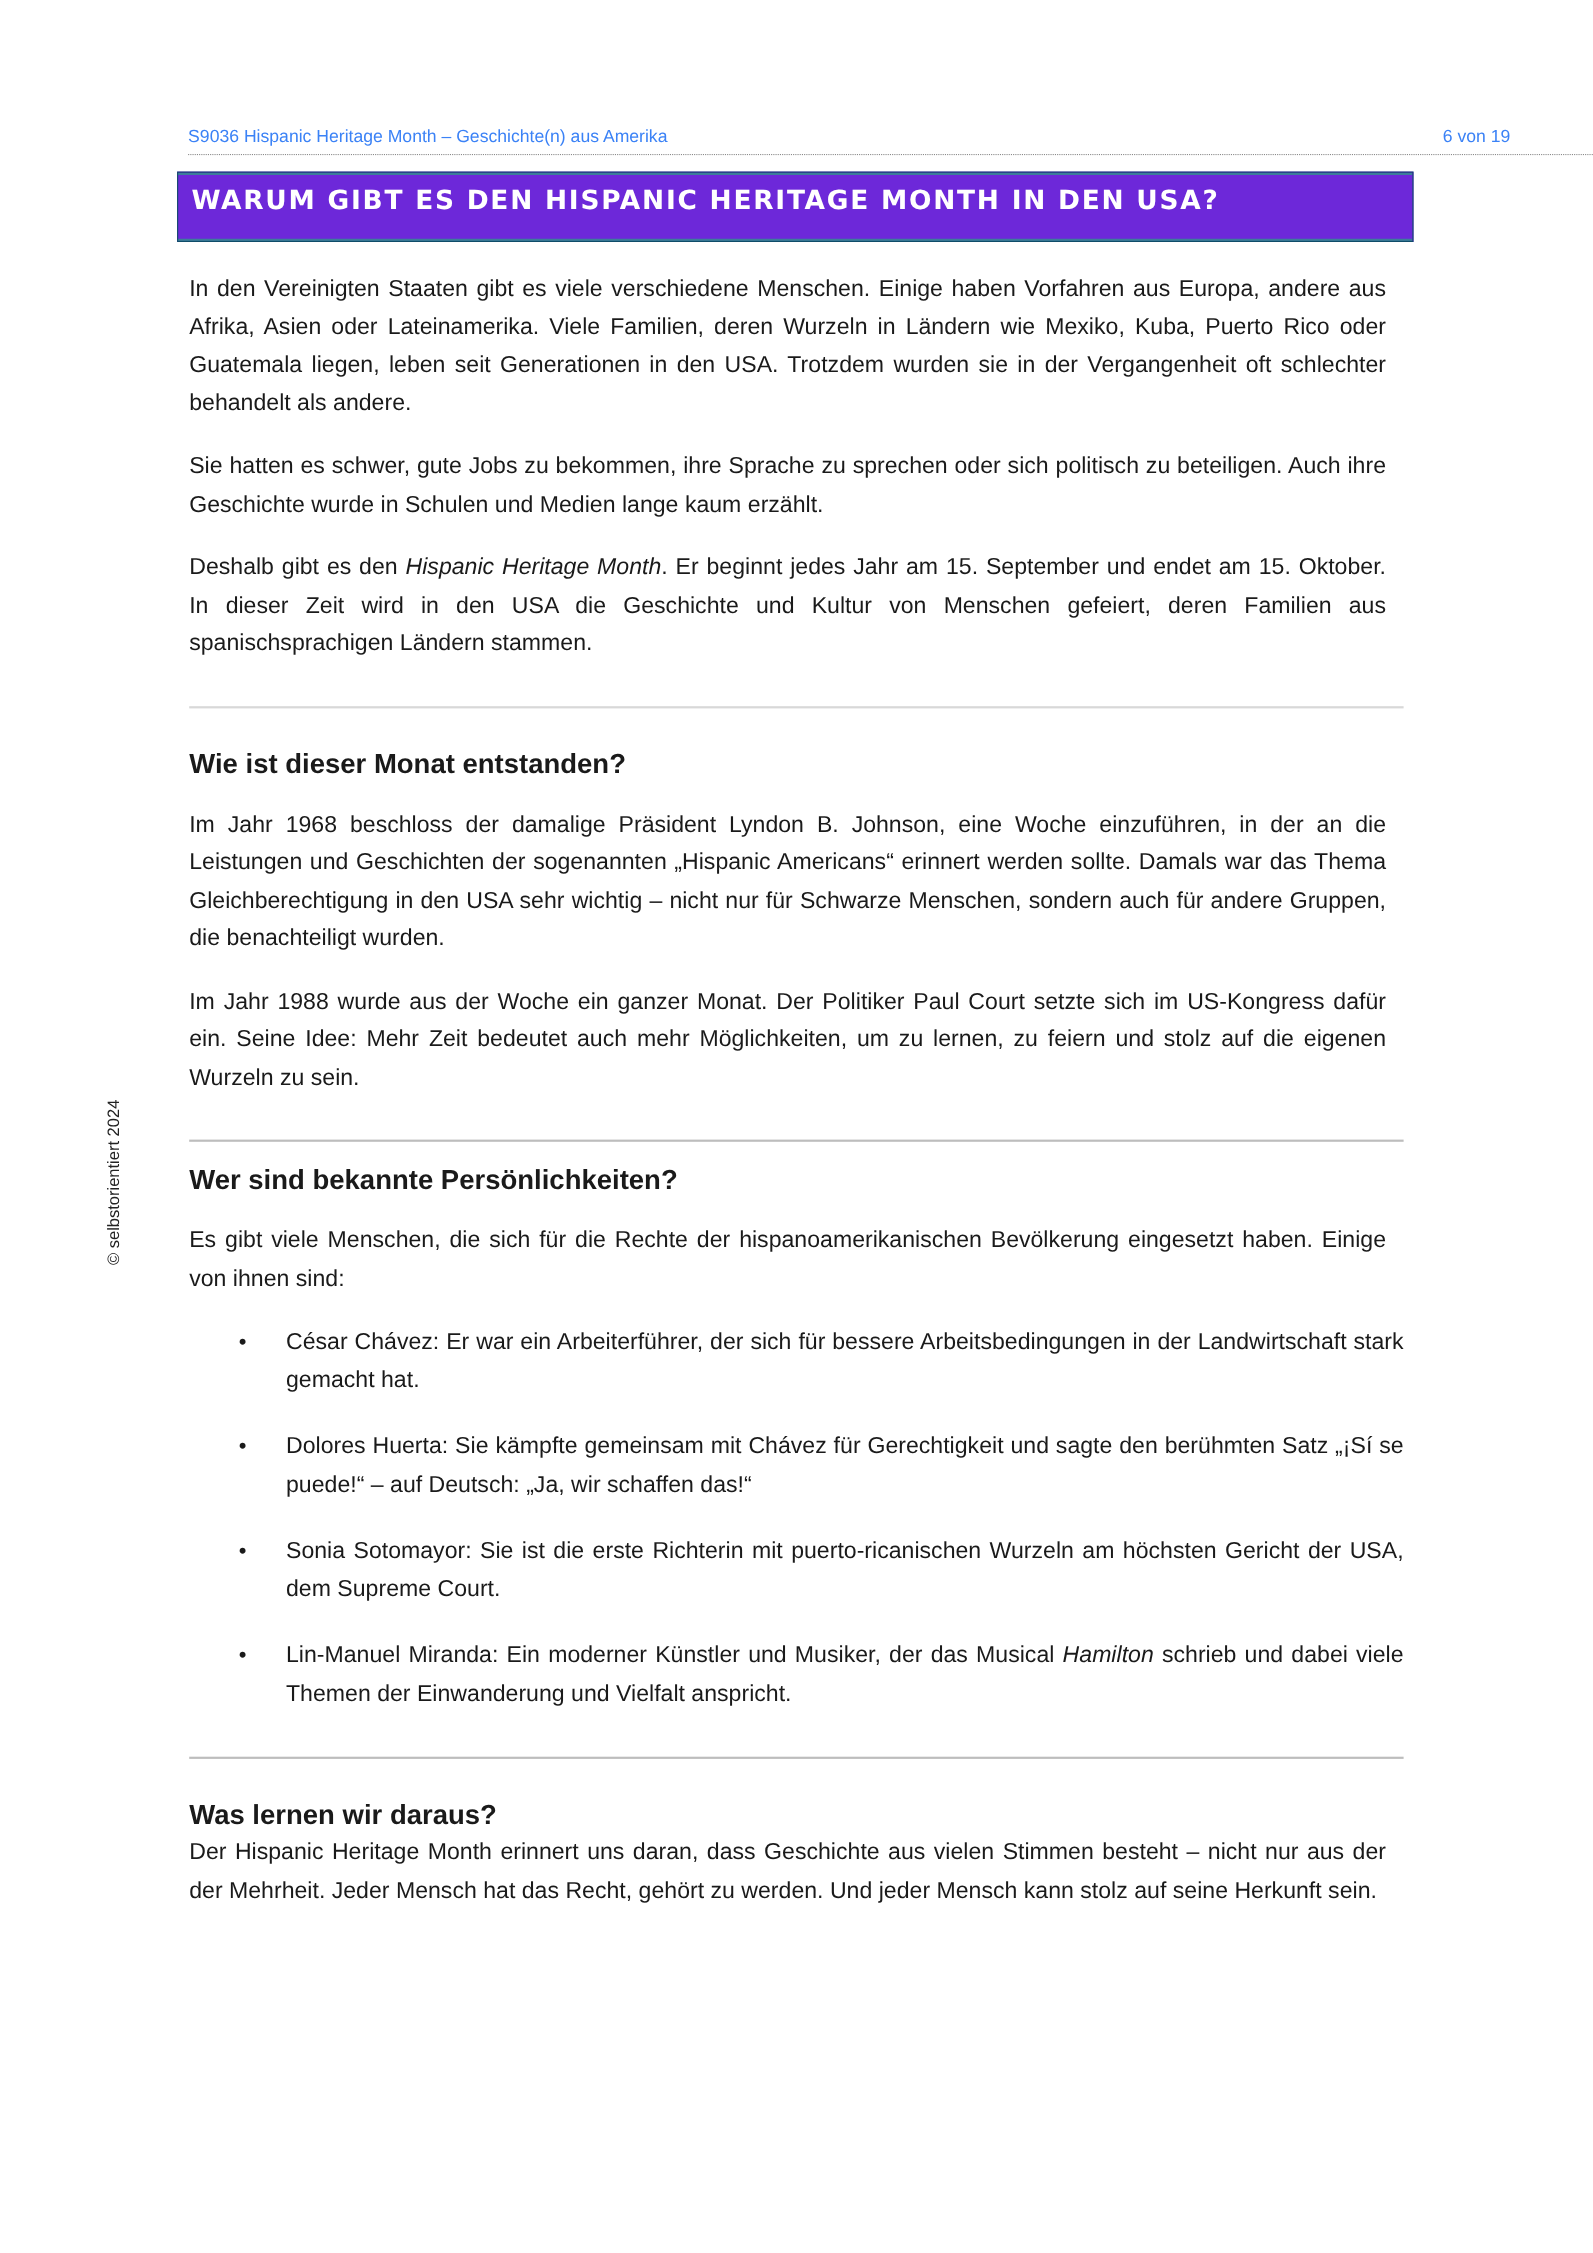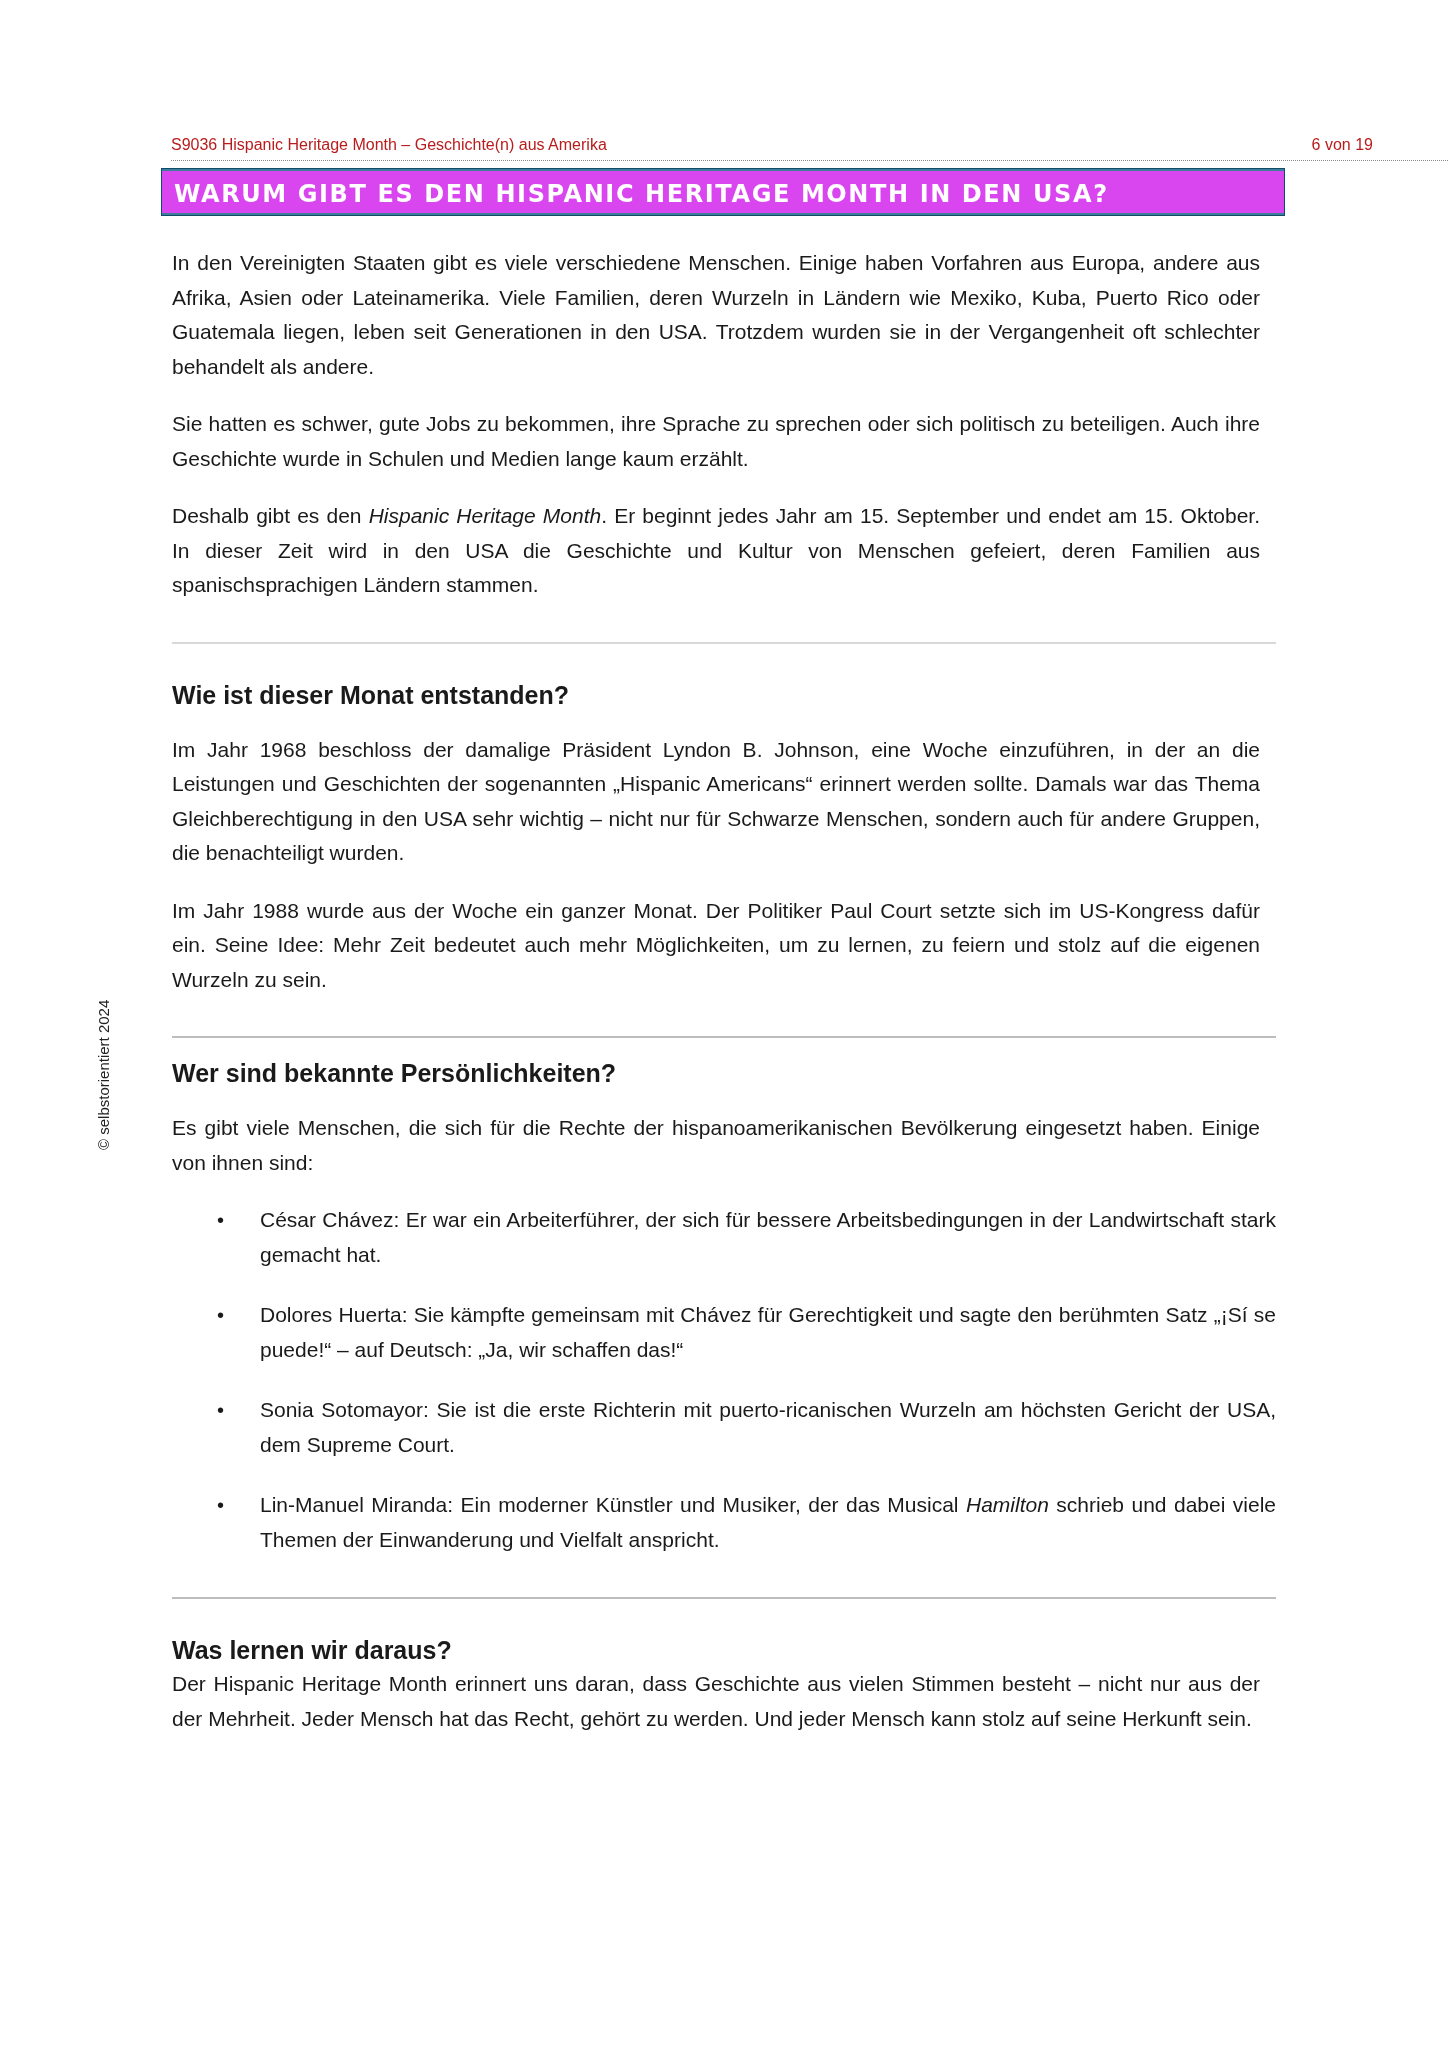--- a/index.html
+++ b/index.html
@@ -3,27 +3,27 @@
   <meta charset="utf-8">
   <style>
     html, body { margin: 0; padding: 0; background: #ffffff; }
     body {
       width: 1448px; height: 2048px; position: relative; overflow: hidden;
       font-family: "Liberation Sans", sans-serif; color: #1a1a1a;
     }
     .page-header {
       position: absolute; left: 171px; top: 114px; width: 1277px; height: 26px;
       border-bottom: 1px dotted #8a8a8a;
-      font-size: 16px; color: #b91c1c; margin-top: 20px;
+      font-size: 16px; color: #3b82f6;
     }
     .page-header .doc-title { position: absolute; left: 0; top: 2px; }
     .page-header .page-num { position: absolute; right: 75px; top: 2px; }
     .title-bar {
-      position: absolute; left: 161px; top: 168px; width: 1124px; height: 48px;
-      background: #d946ef;
+      position: absolute; left: 161px; top: 156px; width: 1124px; height: 64px;
+      background: #6d28d9;
       box-shadow: inset 0 6px 0 -4px #3d7d9a, inset 0 -6px 0 -4px #3d7d9a;
       border: 1px solid #0f4c69;
       box-sizing: border-box;
     }
     .title-bar h1 {
       margin: 0; position: absolute; left: 12px; top: 11px;
       font-size: 24px; font-weight: bold; letter-spacing: 1.6px; color: #ffffff;
       font-family: "DejaVu Sans", sans-serif;
     }
     .content {

